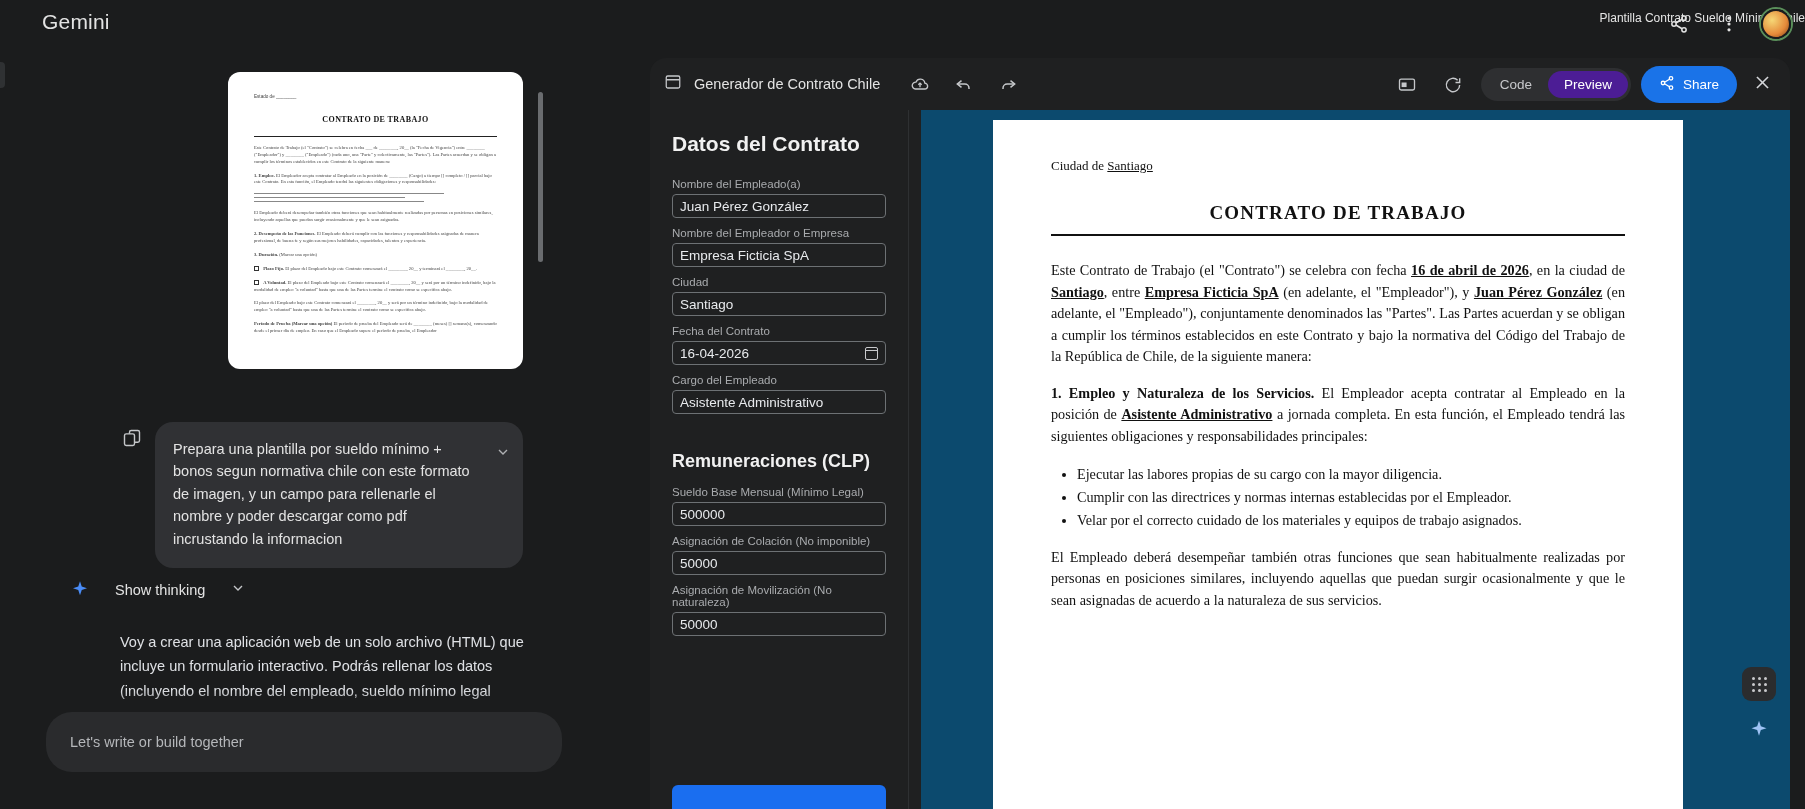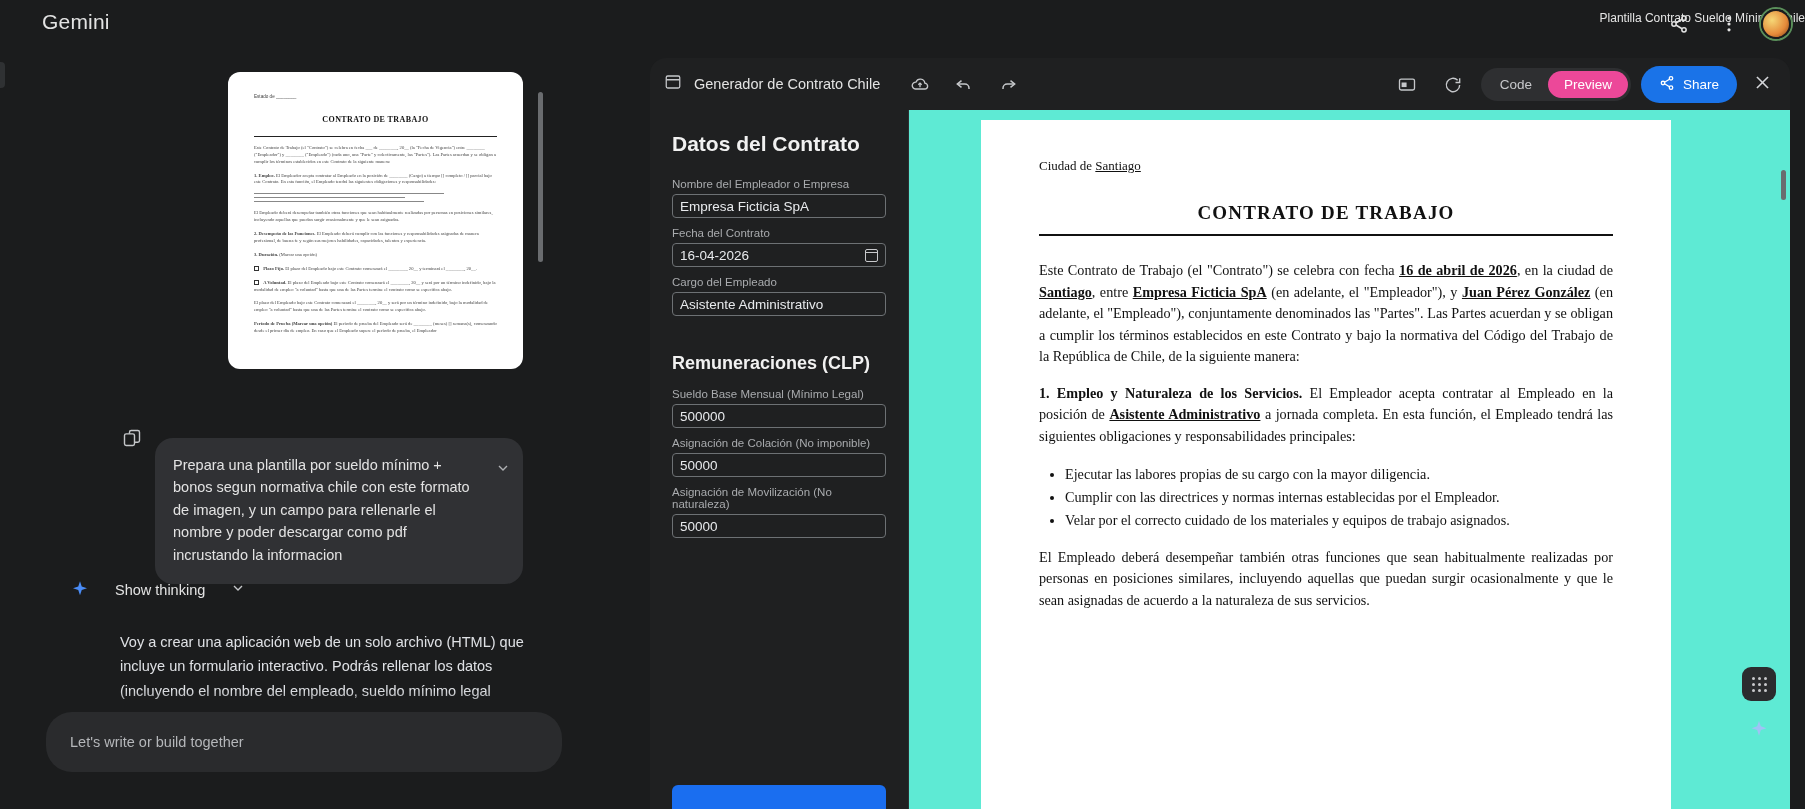--- a/index.html
+++ b/index.html
@@ -81,21 +81,21 @@
   }
 
   .copy-icon {
     position: absolute; left: 122px; top: 378px;
     width: 22px; height: 22px; cursor: pointer;
   }
   .user-bubble {
     position: absolute; left: 155px; top: 372px; width: 368px;
     background: #303134; border-radius: 18px;
     padding: 16px 46px 18px 18px;
-    font-size: 14.5px; line-height: 1.55; color: #e3e3e3; margin-top: 16px;
+    font-size: 14.5px; line-height: 1.55; color: #e3e3e3;
   }
   .bubble-chevron {
     position: absolute; right: 12px; top: 22px;
     cursor: pointer; opacity: .85;
   }
 
   .thinking-row {
     position: absolute; left: 70px; top: 530px;
     display: flex; align-items: center; gap: 25px; cursor: pointer;
   }
@@ -141,21 +141,21 @@
     position: absolute; right: 12px; top: 8px;
     display: flex; align-items: center; gap: 10px;
   }
   .seg {
     display: flex; background: #2e2f31; border-radius: 18px; padding: 3px;
   }
   .seg div {
     font-size: 13.5px; padding: 6px 16px; border-radius: 16px;
     color: #c8c9cc; cursor: pointer;
   }
-  .seg div.active { background: #ec4899; color: #fff; font-weight: 500; }
+  .seg div.active { background: #4c1d95; color: #fff; font-weight: 500; }
   .share-btn {
     display: flex; align-items: center; gap: 8px;
     background: #1a73e8; color: #fff; font-size: 13.5px; font-weight: 500;
     padding: 9px 18px; border-radius: 20px; cursor: pointer;
   }
   .close-x { cursor: pointer; padding: 6px; }
 
   
   .form-col {
     position: absolute; left: 0; top: 52px;
@@ -180,23 +180,23 @@
   .primary-btn {
     position: absolute; left: 22px; bottom: -10px; width: 214px; height: 34px;
     background: #1a6ef0; border-radius: 6px; cursor: pointer;
   }
   .panel-divider {
     position: absolute; left: 258px; top: 52px; width: 1px; height: 699px; background: #2e3032;
   }
 
   
   .preview-wrap {
-    position: absolute; left: 259px; top: 52px;
+    position: absolute; left: 271px; top: 52px;
     width: 881px; height: 699px;
-    background: #5eead4; padding: 10px 0 0 0; overflow: hidden;
+    background: #0c4a6e; padding: 10px 0 0 0; overflow: hidden;
   }
   .paper {
     position: absolute; left: 72px; top: 10px;
     width: 690px; height: 760px;
     background: #fff; color: #111;
     font-family: "Liberation Serif", serif;
     padding: 38px 58px;
   }
   .p-city { font-size: 13px; margin-bottom: 28px; }
   .u { text-decoration: underline; }
@@ -406,22 +406,30 @@
               <line x1="19" y1="5" x2="5" y2="19"></line>
           </svg>
         </span>
       </div>
     </div>
 
     <div class="form-col">
       <div class="form-h1">Datos del Contrato</div>
 
       <div>
+        <div class="field-label">Nombre del Empleado(a)</div>
+        <input class="field-input" value="Juan Pérez González" style="">
+      </div>
+      <div>
         <div class="field-label">Nombre del Empleador o Empresa</div>
         <input class="field-input" value="Empresa Ficticia SpA" style="">
+      </div>
+      <div>
+        <div class="field-label">Ciudad</div>
+        <input class="field-input" value="Santiago" style="">
       </div>
       <div>
         <div class="field-label">Fecha del Contrato</div>
         <div class="field-input date-input">
           <span>16-04-2026</span>
           <span class="date-ico"></span>
         </div>
       </div>
       <div>
         <div class="field-label">Cargo del Empleado</div>

